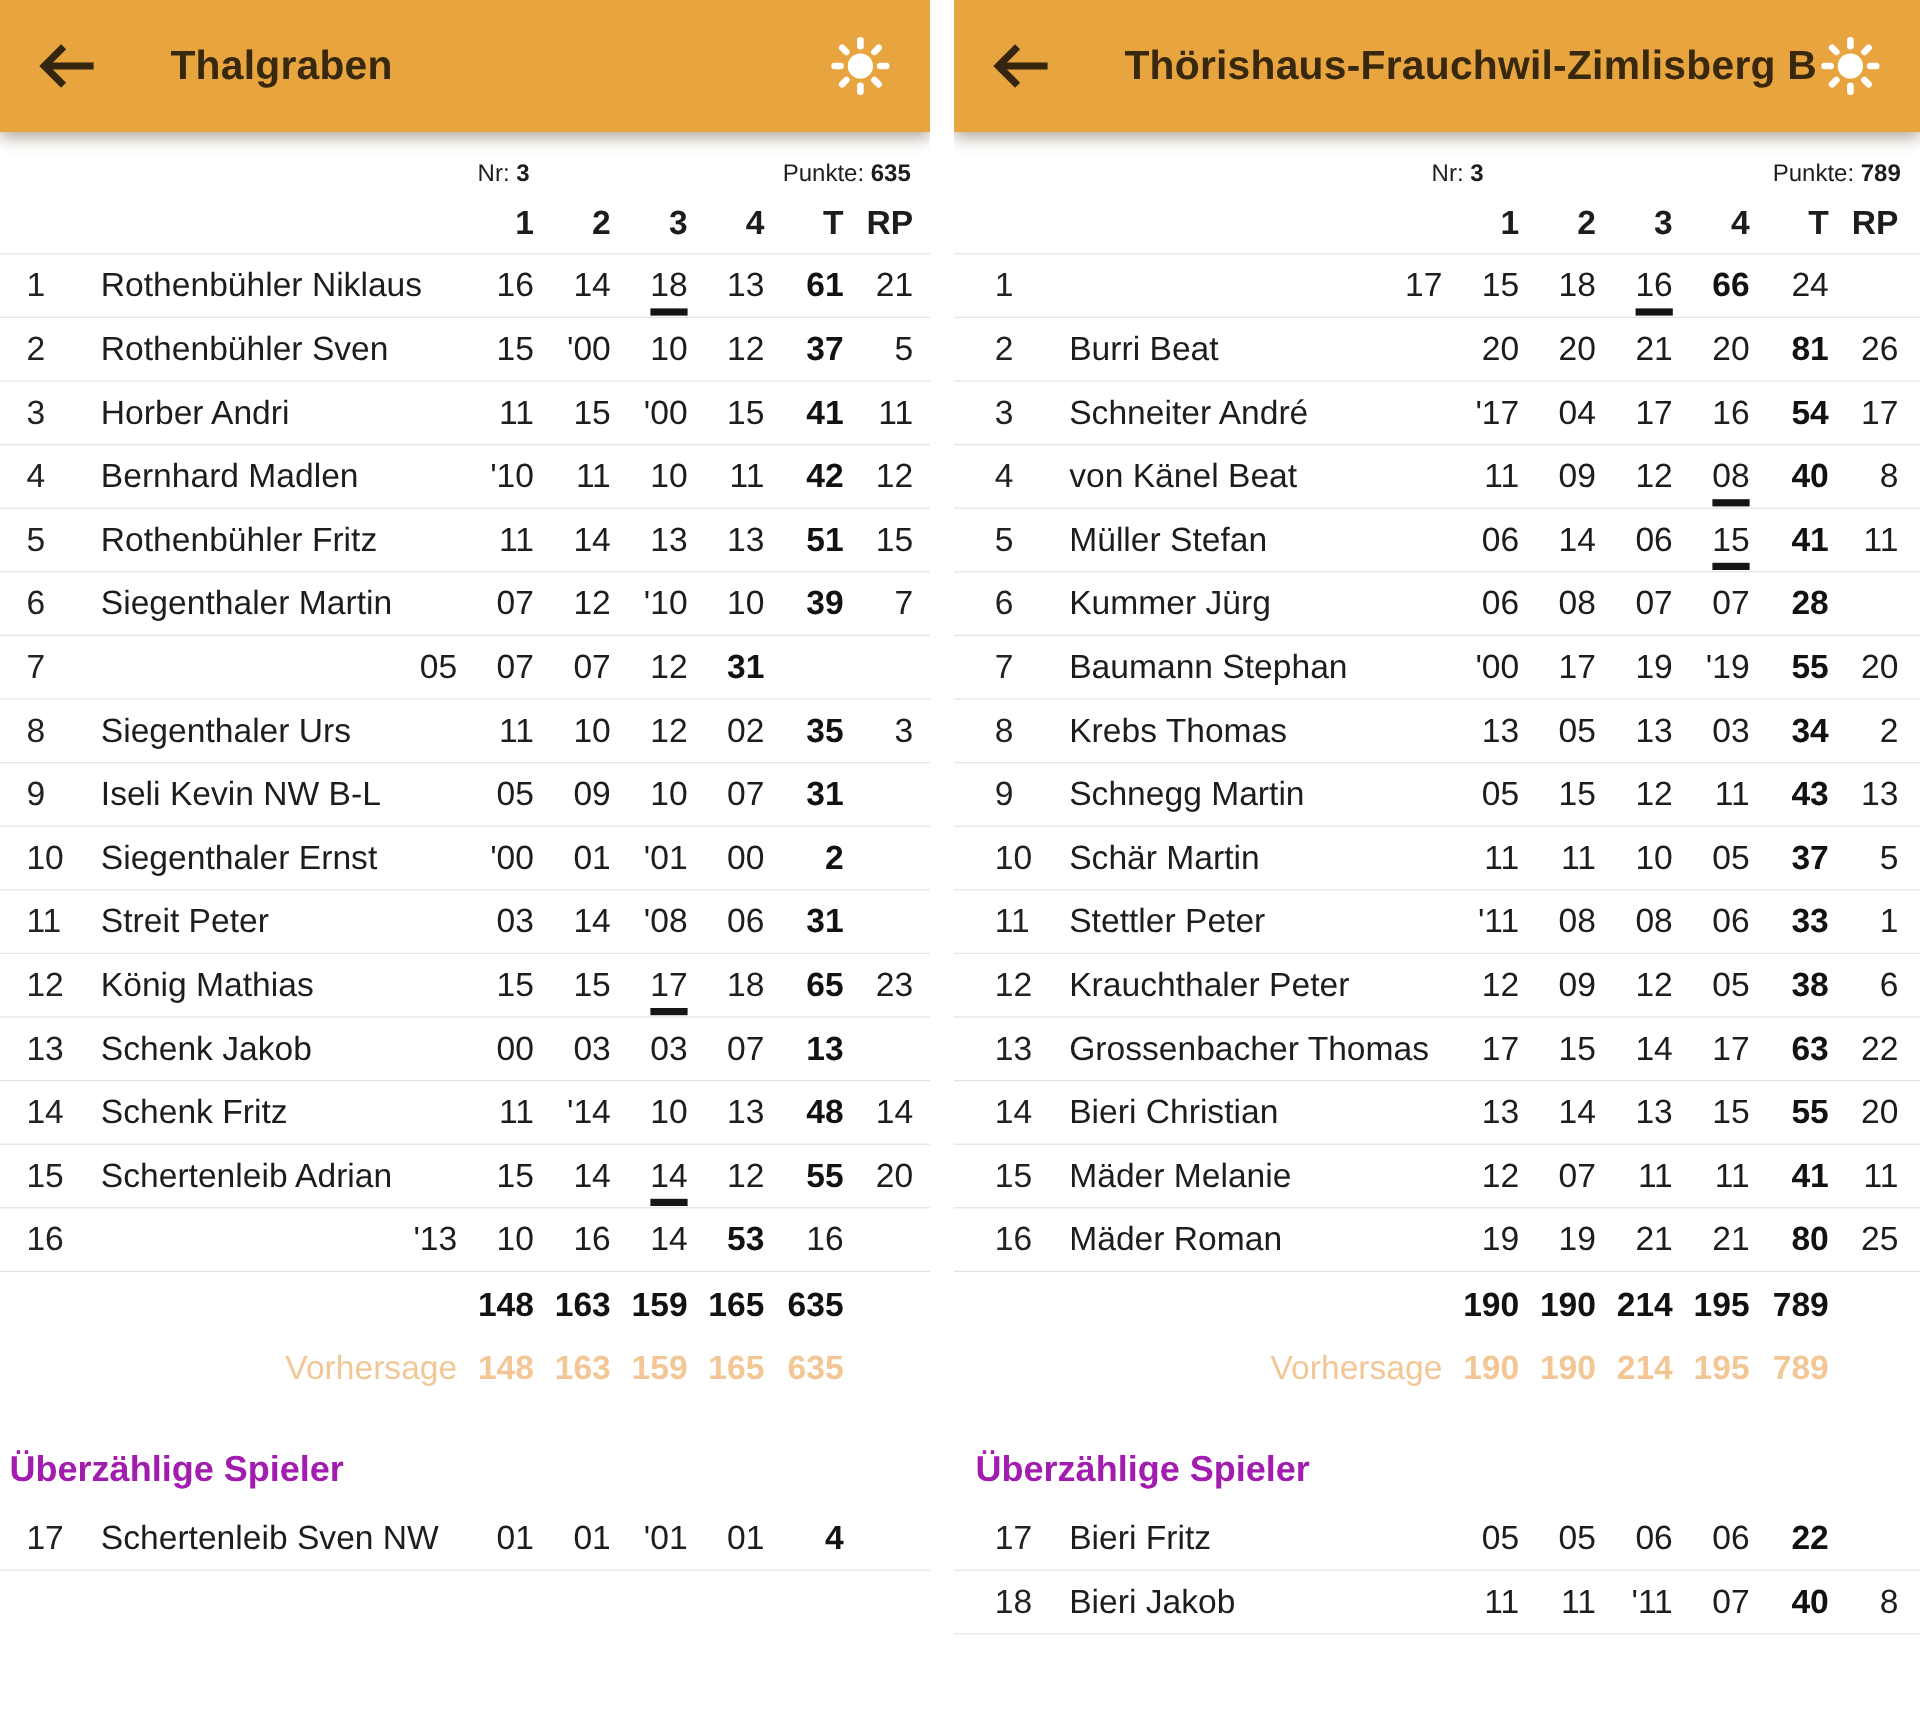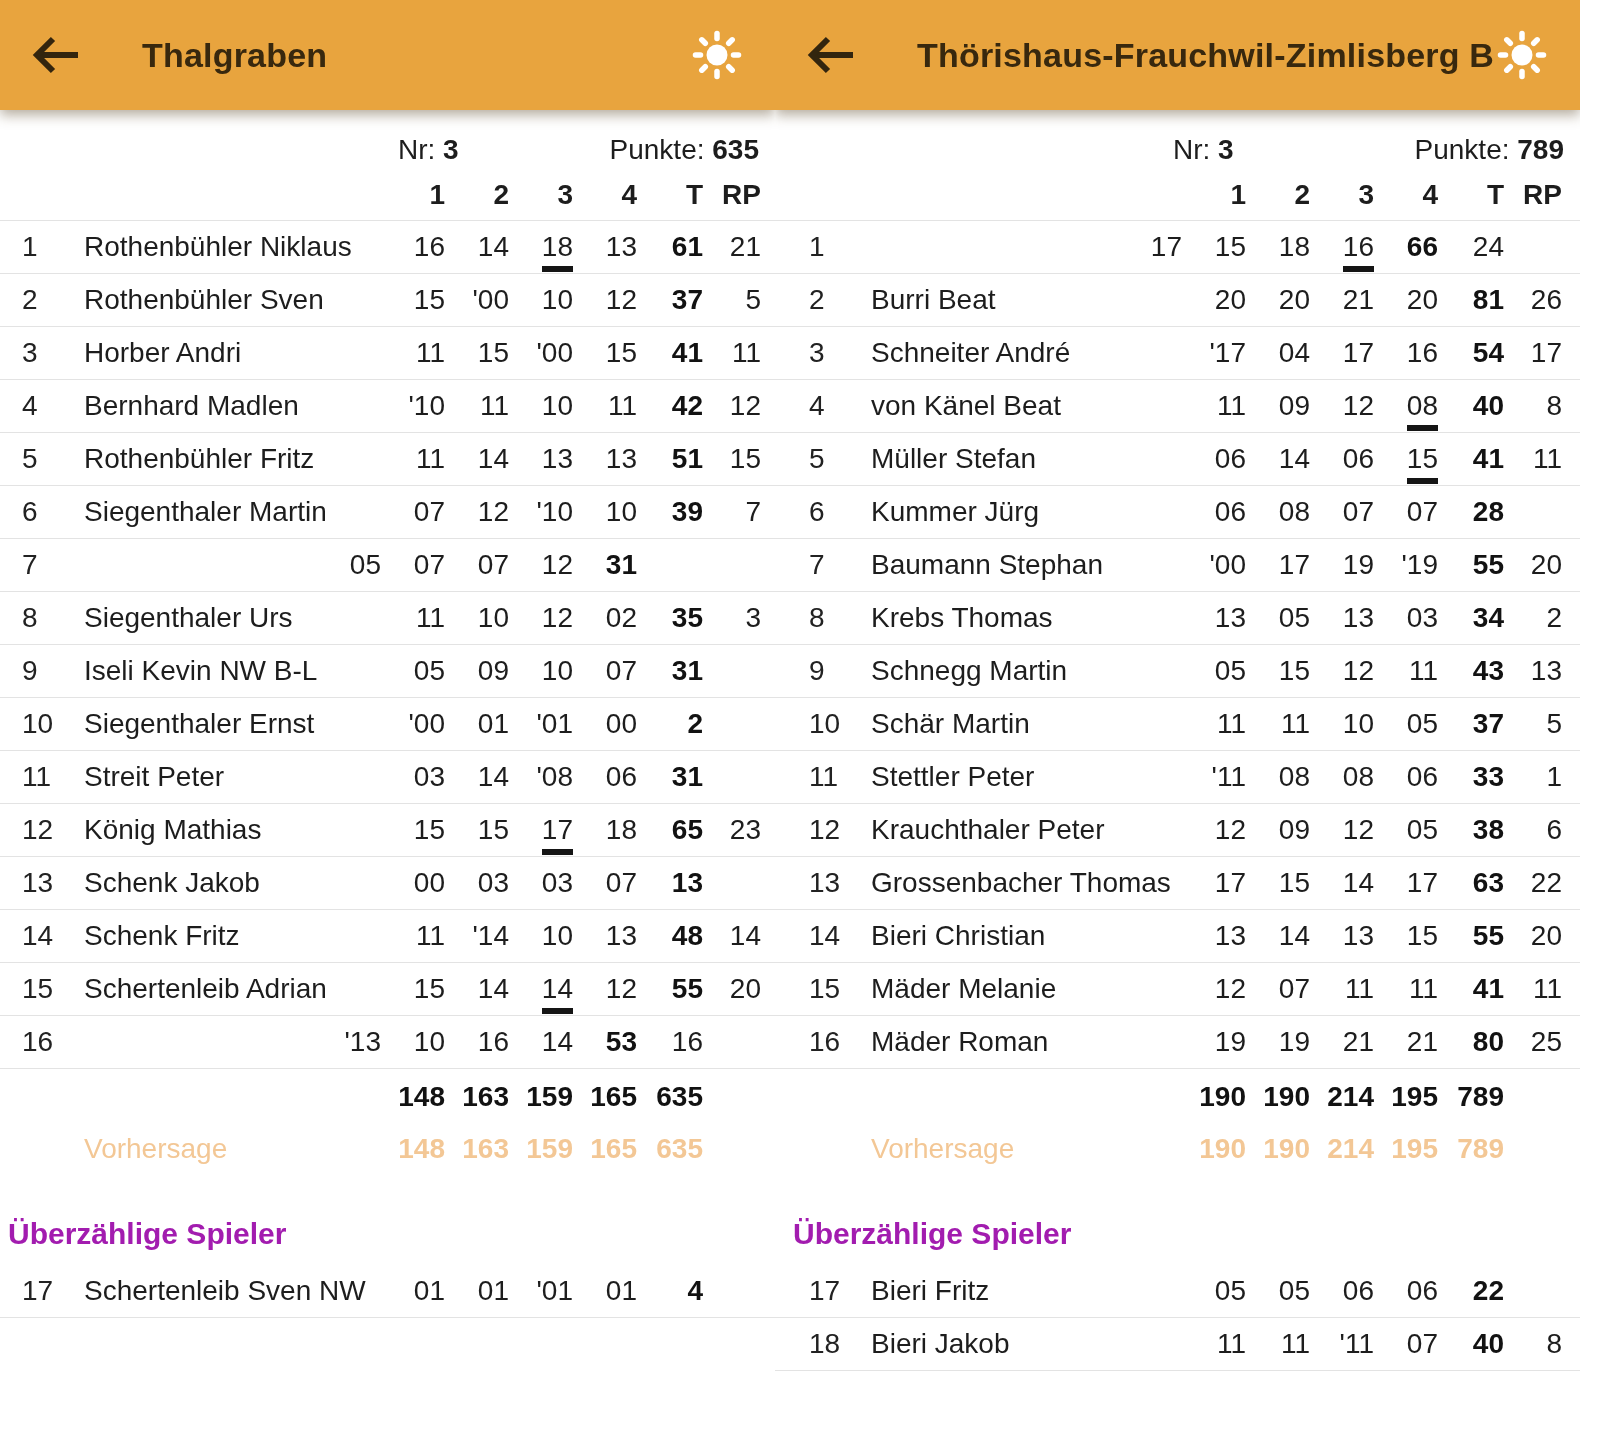--- a/index.html
+++ b/index.html
@@ -14,21 +14,21 @@
   .appbar { height:110px; background:#E8A43E; display:flex; align-items:center;
             padding:0 30px 0 28px; box-shadow:0 5px 12px rgba(90,70,40,0.45); position:relative; z-index:2; }
   .back-btn { background:none; border:none; width:56px; height:56px; display:flex; align-items:center;
               justify-content:center; cursor:pointer; flex:0 0 auto; }
   .appbar-title { font-size:34px; font-weight:bold; color:#38280E; margin-left:58px; white-space:nowrap;
                   overflow:hidden; letter-spacing:0.2px; }
   .sun-btn { background:none; border:none; margin-left:auto; width:56px; height:56px; display:flex;
              align-items:center; justify-content:center; cursor:pointer; flex:0 0 auto; }
 
   
-  .info-row { display:flex; align-items:baseline; padding:24px 16px 0 0; font-size:28px; }
+  .info-row { display:flex; align-items:baseline; padding:24px 16px 0 0; font-size:20px; }
   .info-nr { margin-left:398px; white-space:nowrap; }
   .info-punkte { margin-left:auto; white-space:nowrap; }
   .info-row b { font-weight:bold; }
 
   
   .row { display:grid; grid-template-columns:62px 1fr 64px 64px 64px 64px 66px 58px;
          align-items:center; height:53px; padding:0 14px 0 22px; font-size:28px; }
   .panel--right .row { padding-left:34px; padding-right:18px; }
   .num  { text-align:right; white-space:nowrap; }
   .name { text-align:left; padding-left:0; white-space:nowrap; overflow:hidden; }
@@ -42,33 +42,33 @@
 
   .t-col { font-weight:bold; color:#121212; }
 
   .score.u { display:inline-block; border-bottom:6px solid #151515; padding-bottom:3px; margin-bottom:-9px; }
 
   .totals-row { height:52px; margin-top:2px; }
   .totals-row .num { font-weight:bold; color:#121212; }
 
   .forecast-row { height:52px; color:#F3C795; }
   .forecast-row .num { font-weight:bold; }
-  .forecast-row .name { color:#F3C795; }
+  .forecast-row .name { color:#F3C795;text-align:right; }
 
   .spacer { height:30px; }
 
   .section-heading { font-size:30px; font-weight:bold; color:#a21caf; padding:12px 0 14px 8px; }
   .panel--right .section-heading { padding-left:18px; }
 
   svg { display:block; }
 </style>
 </head>
 <body>
 
-<div id="panels-root" style="display:flex; ">
+<div id="panels-root" style="display:flex; gap:20px;">
   <section class="panel panel--left">
     <header class="appbar">
       <button class="back-btn">
         <span>
           <svg width="52" height="42" viewBox="0 0 52 42" fill="none">
             <path d="M48 21 H7" stroke="#33250E" stroke-width="6"></path>
             <path d="M23 5 L7 21 L23 37" stroke="#33250E" stroke-width="6" fill="none"></path>
           </svg>
         </span>
       </button>

